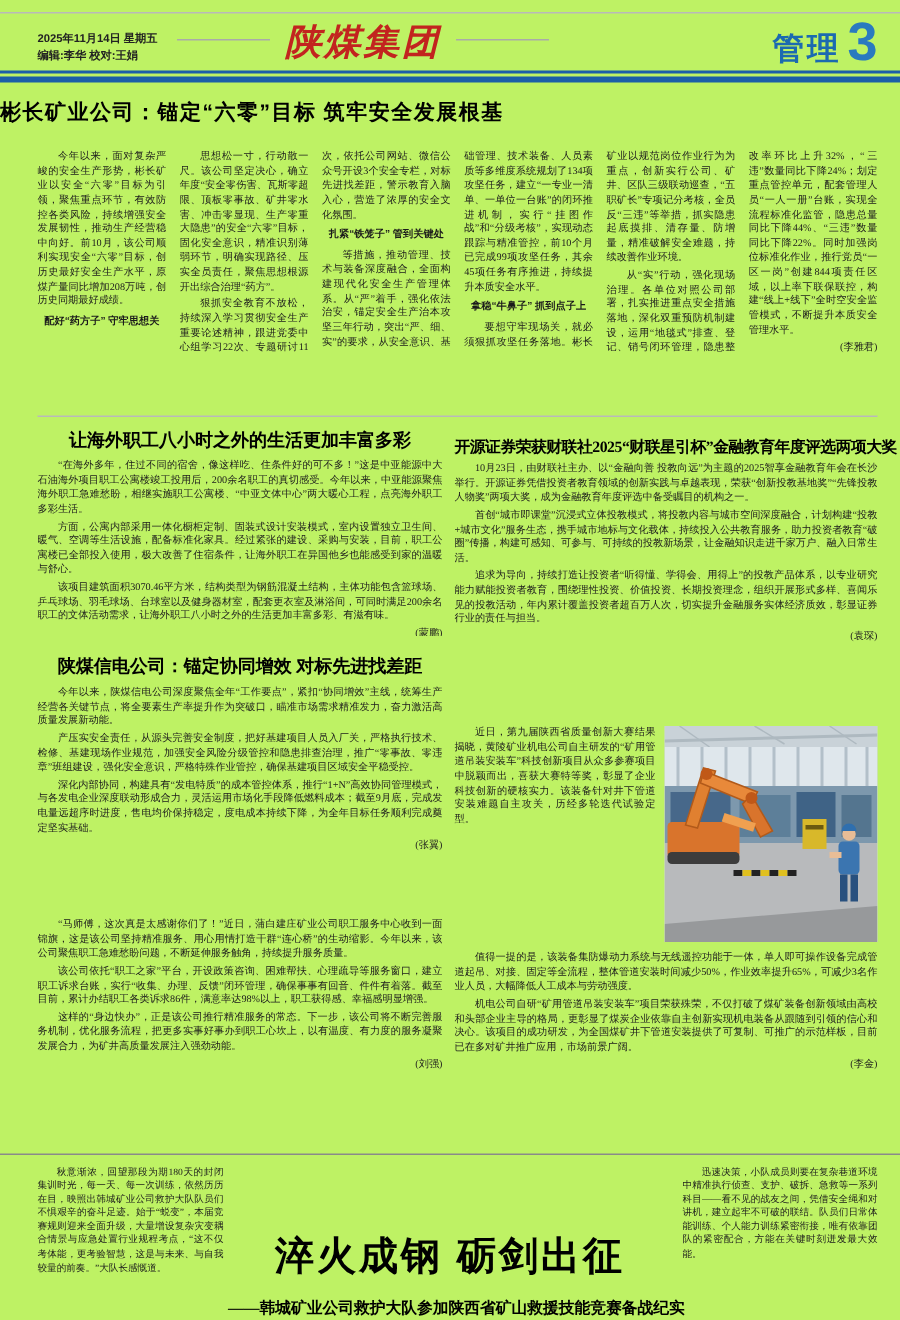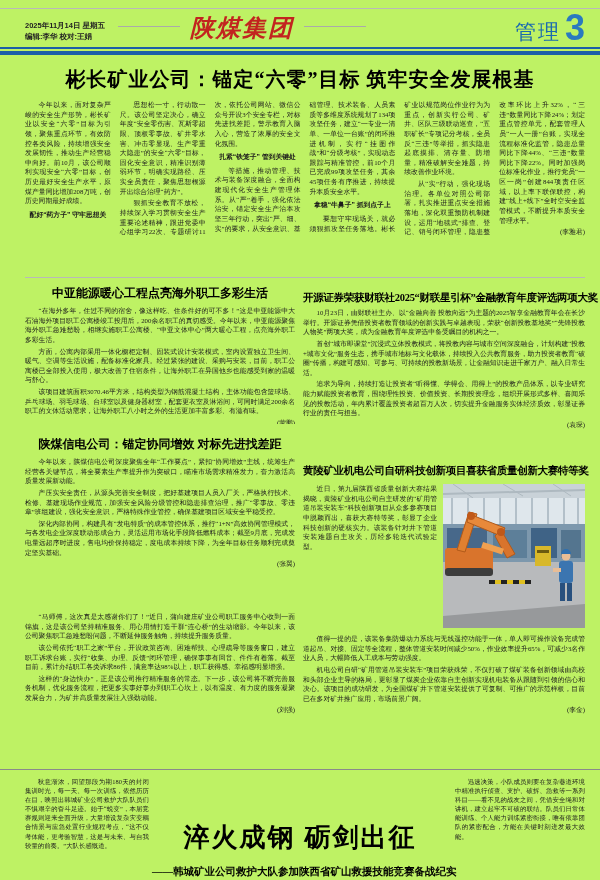--- a/index.html
+++ b/index.html
@@ -6,29 +6,29 @@
   .page{position:relative;width:600px;height:880px;background:#bef264;overflow:hidden;
         font-family:"Liberation Serif",serif;color:#1b1b1b;}
   .abs{position:absolute;}
   .hairline{height:1px;background:#b9b9b9;}
   
   .dateblock{font-family:"Liberation Sans",sans-serif;font-size:7.5px;font-weight:bold;
              color:#222;line-height:1.5;}
   .masthead{font-family:"DejaVu Serif",serif;font-style:italic;font-weight:bold;
             font-size:24px;color:#c2241f;letter-spacing:2px;white-space:nowrap;}
   .mastline{height:1px;background:#aaa;width:62px;margin-top:14px;}
-  .seclabel{font-family:"Liberation Sans",sans-serif;font-weight:normal;color:#1b6ab0;
+  .seclabel{font-family:"Liberation Sans",sans-serif;font-weight:bold;color:#1b6ab0;
             font-size:21px;letter-spacing:2px;}
   .pagenum{font-family:"Liberation Sans",sans-serif;color:#2a7abf;font-size:36px;
            font-weight:bold;line-height:1;}
   .bluebar-thin{height:2px;background:#1b5fa8;}
   .bluebar-thick{height:4px;background:#1b5fa8;}
   
-  .h-main{font-family:Liberation Serif, serif;font-weight:bold;font-size:20px;
-          color:#000;text-align:center;letter-spacing:1px;white-space:nowrap;}
+  .h-main{font-family:Liberation Sans, sans-serif;font-weight:bold;font-size:14px;
+          color:#000;text-align:left;letter-spacing:1px;white-space:nowrap;}
   .h-sec{font-weight:bold;font-size:12px;color:#000;text-align:center;white-space:nowrap;}
   .h-sec.small{font-size:10.5px;letter-spacing:-0.3px;}
   .h-banner{font-family:"Liberation Sans",sans-serif;font-weight:bold;font-size:26px;
             color:#000;text-align:center;letter-spacing:2px;white-space:nowrap;margin-top:44px;}
   .h-bannersub{font-weight:bold;font-size:10.5px;color:#000;text-align:center;white-space:nowrap;}
   
   .cols{column-gap:9px;text-align:justify;font-size:6.8px;line-height:1.42;overflow:hidden;}
   .c6{column-count:6;}　.c3{column-count:3;}　.c2{column-count:2;}
   .cols p{margin:0 0 2px 0;text-indent:2em;}
   .cols p.subhead{text-indent:0;text-align:center;font-weight:bold;margin:4px 0;
@@ -74,21 +74,21 @@
     <p class="subhead">扎紧“铁笼子” 管到关键处</p>
     <p>等措施，推动管理、技术与装备深度融合，全面构建现代化安全生产管理体系。从“严”着手，强化依法治安，锚定安全生产治本攻坚三年行动，突出“严、细、实”的要求，从安全意识、基础管理、技术装备、人员素质等多维度系统规划了134项攻坚任务，建立“一专业一清单、一单位一台账”的闭环推进机制，实行“挂图作战”和“分级考核”，实现动态跟踪与精准管控，前10个月已完成99项攻坚任务，其余45项任务有序推进，持续提升本质安全水平。</p>
     <p class="subhead">拿稳“牛鼻子” 抓到点子上</p>
     <p>要想守牢现场关，就必须狠抓攻坚任务落地。彬长矿业以规范岗位作业行为为重点，创新实行公司、矿井、区队三级联动巡查，“五职矿长”专项记分考核，全员反“三违”等举措，抓实隐患起底摸排、清存量、防增量，精准破解安全难题，持续改善作业环境。</p>
     <p>从“实”行动，强化现场治理。各单位对照公司部署，扎实推进重点安全措施落地，深化双重预防机制建设，运用“地毯式”排查、登记、销号闭环管理，隐患整改率环比上升32%，“三违”数量同比下降24%；划定重点管控单元，配套管理人员“一人一册”台账，实现全流程标准化监管，隐患总量同比下降44%、“三违”数量同比下降22%。同时加强岗位标准化作业，推行党员“一区一岗”创建844项责任区域，以上率下联保联控，构建“线上+线下”全时空安全监管模式，不断提升本质安全管理水平。</p>
     <p class="byline">(李雅君)</p>
   </div>
 
   <div class="abs hairline" style="left:25px;top:277px;width:560px;"></div>
 
-  <div class="abs h-sec" style="left:25px;top:285px;width:270px;">中亚能源暖心工程点亮海外职工多彩生活</div>
+  <div class="abs h-sec" style="left:25px;top:285px;width:270px;">让海外职工八小时之外的生活更加丰富多彩</div>
   <div class="abs cols c3" style="left:25px;top:306px;width:270px;height:118px;">
     <p>“在海外多年，住过不同的宿舍，像这样吃、住条件好的可不多！”这是中亚能源中大石油海外项目职工公寓楼竣工投用后，200余名职工的真切感受。今年以来，中亚能源聚焦海外职工急难愁盼，相继实施职工公寓楼、“中亚文体中心”两大暖心工程，点亮海外职工多彩生活。</p>
     <p>方面，公寓内部采用一体化橱柜定制、固装式设计安装模式，室内设置独立卫生间、暖气、空调等生活设施，配备标准化家具。经过紧张的建设、采购与安装，目前，职工公寓楼已全部投入使用，极大改善了住宿条件，让海外职工在异国他乡也能感受到家的温暖与舒心。</p>
     <p>该项目建筑面积3070.46平方米，结构类型为钢筋混凝土结构，主体功能包含篮球场、乒乓球场、羽毛球场、台球室以及健身器材室，配套更衣室及淋浴间，可同时满足200余名职工的文体活动需求，让海外职工八小时之外的生活更加丰富多彩、有滋有味。</p>
     <p class="byline">(蒙鹏)</p>
   </div>
 
   <div class="abs h-sec small" style="left:303px;top:291px;width:282px;">开源证券荣获财联社2025“财联星引杯”金融教育年度评选两项大奖</div>
   <div class="abs cols c3" style="left:303px;top:308px;width:282px;height:142px;">
     <p>10月23日，由财联社主办、以“金融向善 投教向远”为主题的2025智享金融教育年会在长沙举行。开源证券凭借投资者教育领域的创新实践与卓越表现，荣获“创新投教基地奖”“先锋投教人物奖”两项大奖，成为金融教育年度评选中备受瞩目的机构之一。</p>
@@ -98,21 +98,20 @@
   </div>
 
   <div class="abs h-sec" style="left:25px;top:436px;width:270px;">陕煤信电公司：锚定协同增效 对标先进找差距</div>
   <div class="abs cols c3" style="left:25px;top:457px;width:270px;height:122px;">
     <p>今年以来，陕煤信电公司深度聚焦全年“工作要点”，紧扣“协同增效”主线，统筹生产经营各关键节点，将全要素生产率提升作为突破口，瞄准市场需求精准发力，奋力激活高质量发展新动能。</p>
     <p>产压实安全责任，从源头完善安全制度，把好基建项目人员入厂关，严格执行技术、检修、基建现场作业规范，加强安全风险分级管控和隐患排查治理，推广“零事故、零违章”班组建设，强化安全意识，严格特殊作业管控，确保基建项目区域安全平稳受控。</p>
     <p>深化内部协同，构建具有“发电特质”的成本管控体系，推行“1+N”高效协同管理模式，与各发电企业深度联动形成合力，灵活运用市场化手段降低燃料成本；截至9月底，完成发电量远超序时进度，售电均价保持稳定，度电成本持续下降，为全年目标任务顺利完成奠定坚实基础。</p>
     <p class="byline">(张翼)</p>
   </div>
 
-  <div class="abs h-sec small" style="left:303px;top:464px;width:282px;">黄陵矿业机电公司自研科技创新项目喜获省质量创新大赛特等奖</div>
 
   <div class="abs" style="left:303px;top:484px;width:282px;display:flex;gap:6px;">
     <div class="single" style="width:134px;height:144px;">
       <p>近日，第九届陕西省质量创新大赛结果揭晓，黄陵矿业机电公司自主研发的“矿用管道吊装安装车”科技创新项目从众多参赛项目中脱颖而出，喜获大赛特等奖，彰显了企业科技创新的硬核实力。该装备针对井下管道安装难题自主攻关，历经多轮迭代试验定型。</p>
     </div>
     <div class="photo-frame" style="width:142px;height:144px;">
       <svg width="142" height="144" viewBox="0 0 142 144">
         <rect x="0" y="0" width="142" height="78" fill="#c9d2d8"></rect>
         <line x1="0" y1="10" x2="142" y2="6" stroke="#aeb9c0" stroke-width="2"></line>
         <line x1="10" y1="0" x2="30" y2="14" stroke="#aeb9c0" stroke-width="1"></line>

